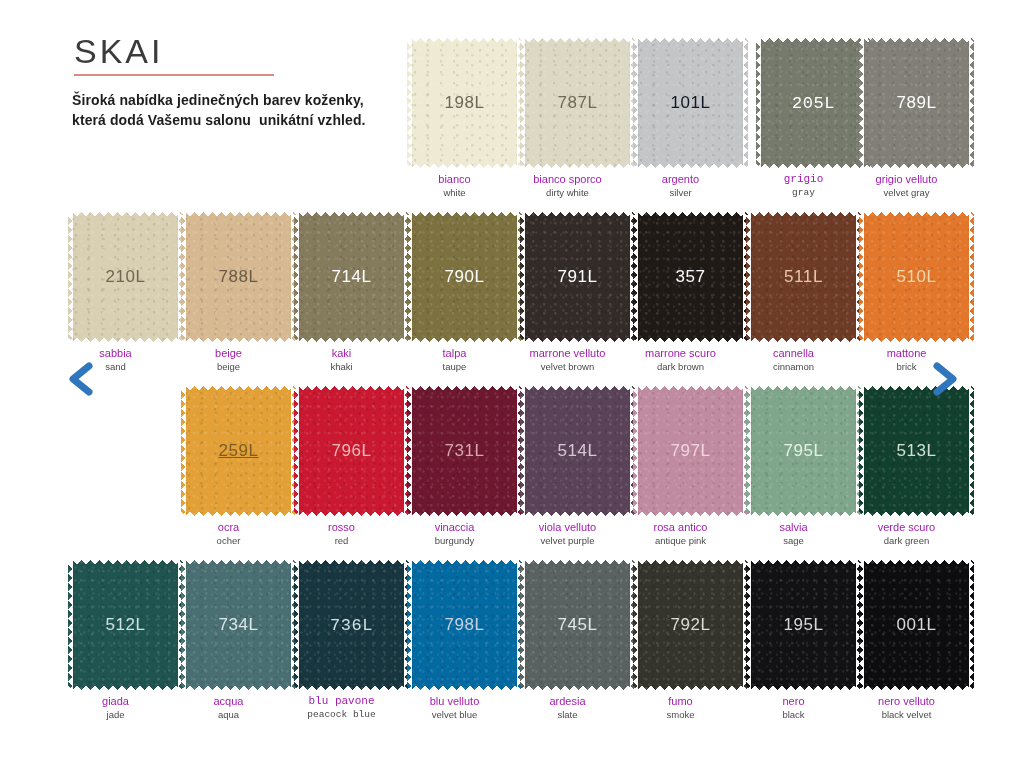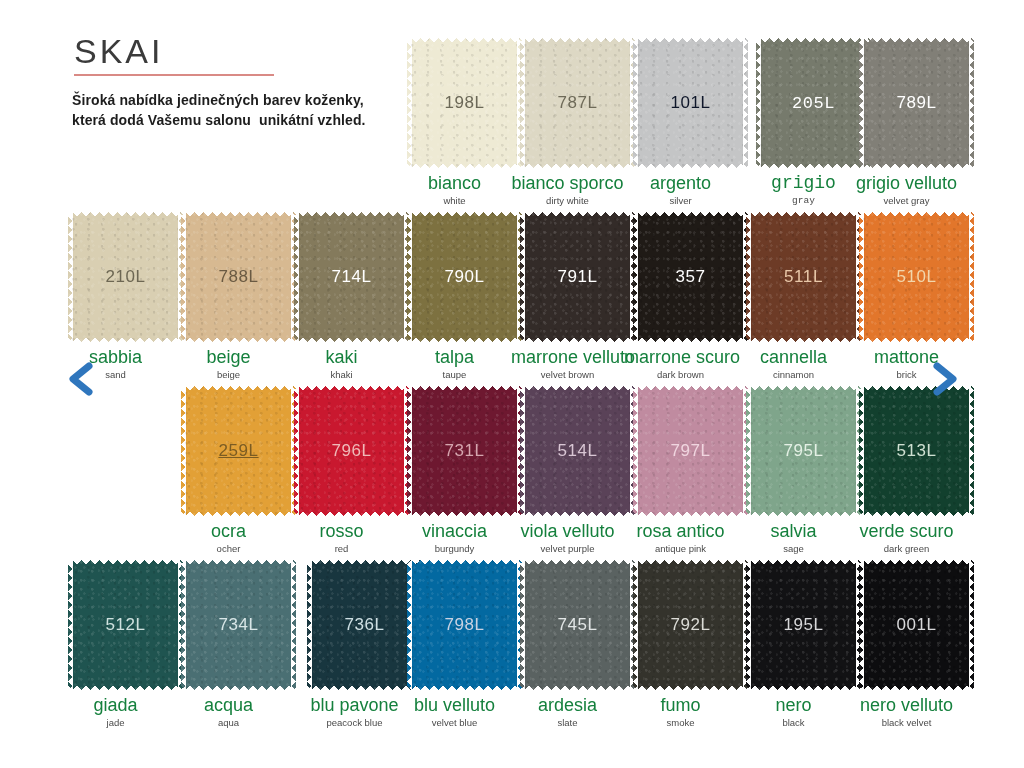--- a/index.html
+++ b/index.html
@@ -122,22 +122,22 @@
   }
   .code {
     position: relative;
     z-index: 2;
     font-size: 17px;
     letter-spacing: .6px;
     font-weight: 400;
   }
   .chip-labels { margin-top: 5px; }
   .name-it {
-    font-size: 18px;
-    color: #15803d;
+    font-size: 11px;
+    color: #a21caf;
     line-height: 1.15;
     white-space: nowrap;
   }
   .name-en {
     font-size: 9.5px;
     color: #4a4a4a;
     line-height: 1.3;
     white-space: nowrap;
     margin-top: 1px;
   }
@@ -423,21 +423,21 @@
         <div class="chip" style="background: rgb(74, 111, 115);">
           <div class="grain"></div>
           <div class="code" style="color: rgb(216, 230, 231);">734L</div>
         </div>
       </div>
       <div class="chip-labels">
         <div class="name-it">acqua</div>
         <div class="name-en">aqua</div>
       </div>
     </div>
-    <div class="swatch-cell" style="left: 298px; top: 560px;">
+    <div class="swatch-cell" style="left: 285px; top: 560px; font-family: Liberation Mono, monospace;">
       <div class="chip-wrap">
         <div class="chip" style="background: rgb(24, 54, 63);">
           <div class="grain"></div>
           <div class="code" style="color: rgb(207, 224, 228);">736L</div>
         </div>
       </div>
       <div class="chip-labels">
         <div class="name-it">blu pavone</div>
         <div class="name-en">peacock blue</div>
       </div>

